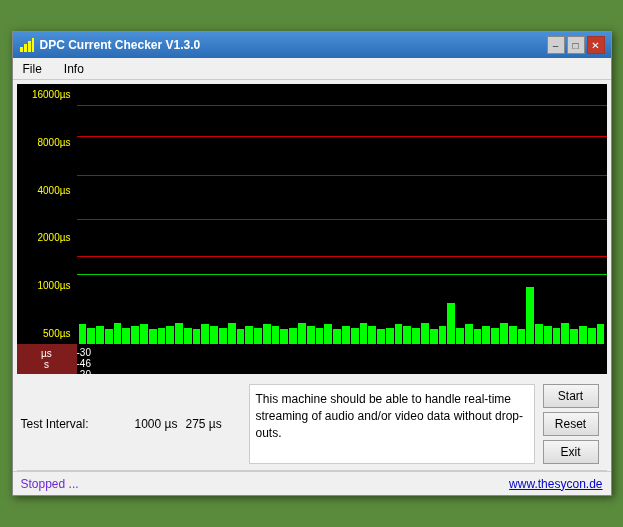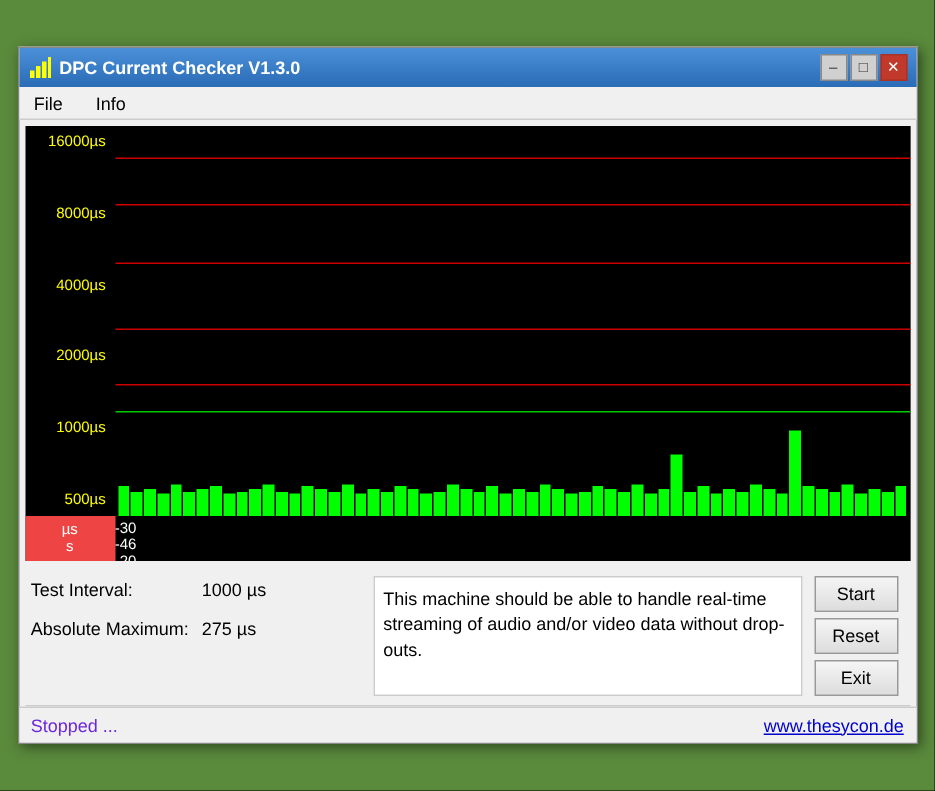--- a/index.html
+++ b/index.html
@@ -142,21 +142,21 @@
       color: #fff;
       font-size: 10px;
       flex-direction: column;
     }
     .axis-corner {
       position: absolute;
       left: 0;
       bottom: 0;
       width: 60px;
       height: 30px;
-      background: #ef4444;
+      background: #7f1d1d;
       display: flex;
       flex-direction: column;
       align-items: center;
       justify-content: center;
       color: #fff;
       font-size: 10px;
       gap: 0;
     }
     .bars-container {
       position: absolute;
@@ -175,21 +175,21 @@
       min-width: 3px;
     }
     .info-panel {
       padding: 6px 8px;
       display: flex;
       gap: 8px;
     }
     .info-left {
       flex: 0 0 220px;
       display: flex;
-      flex-direction: column;
+      flex-direction: row;
       gap: 8px;
     }
     .info-row {
       display: flex;
       align-items: center;
       gap: 4px;
       padding: 2px 0;
     }
     .info-label {
       font-size: 12px;
@@ -382,21 +382,20 @@
     </div>
   </div>
 
   <div class="info-panel">
     <div class="info-left">
       <div class="info-row">
         <span class="info-label">Test Interval:</span>
         <span class="info-value">1000 µs</span>
       </div>
       <div class="info-row">
-        <span class="info-label">Absolute Maximum:</span>
         <span class="info-value">275 µs</span>
       </div>
     </div>
 
     <div class="info-center">This machine should be able to handle real-time streaming of audio and/or video data without drop-outs.</div>
 
     <div class="info-buttons">
       <button class="action-btn">Start</button>
       <button class="action-btn">Reset</button>
       <button class="action-btn">Exit</button>

